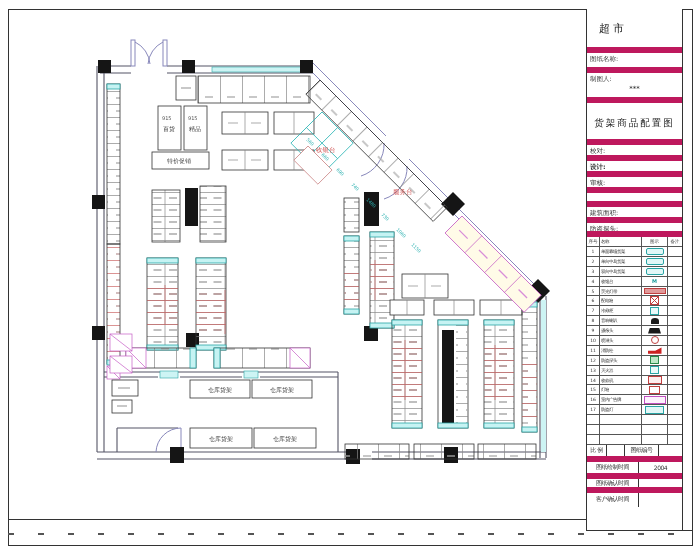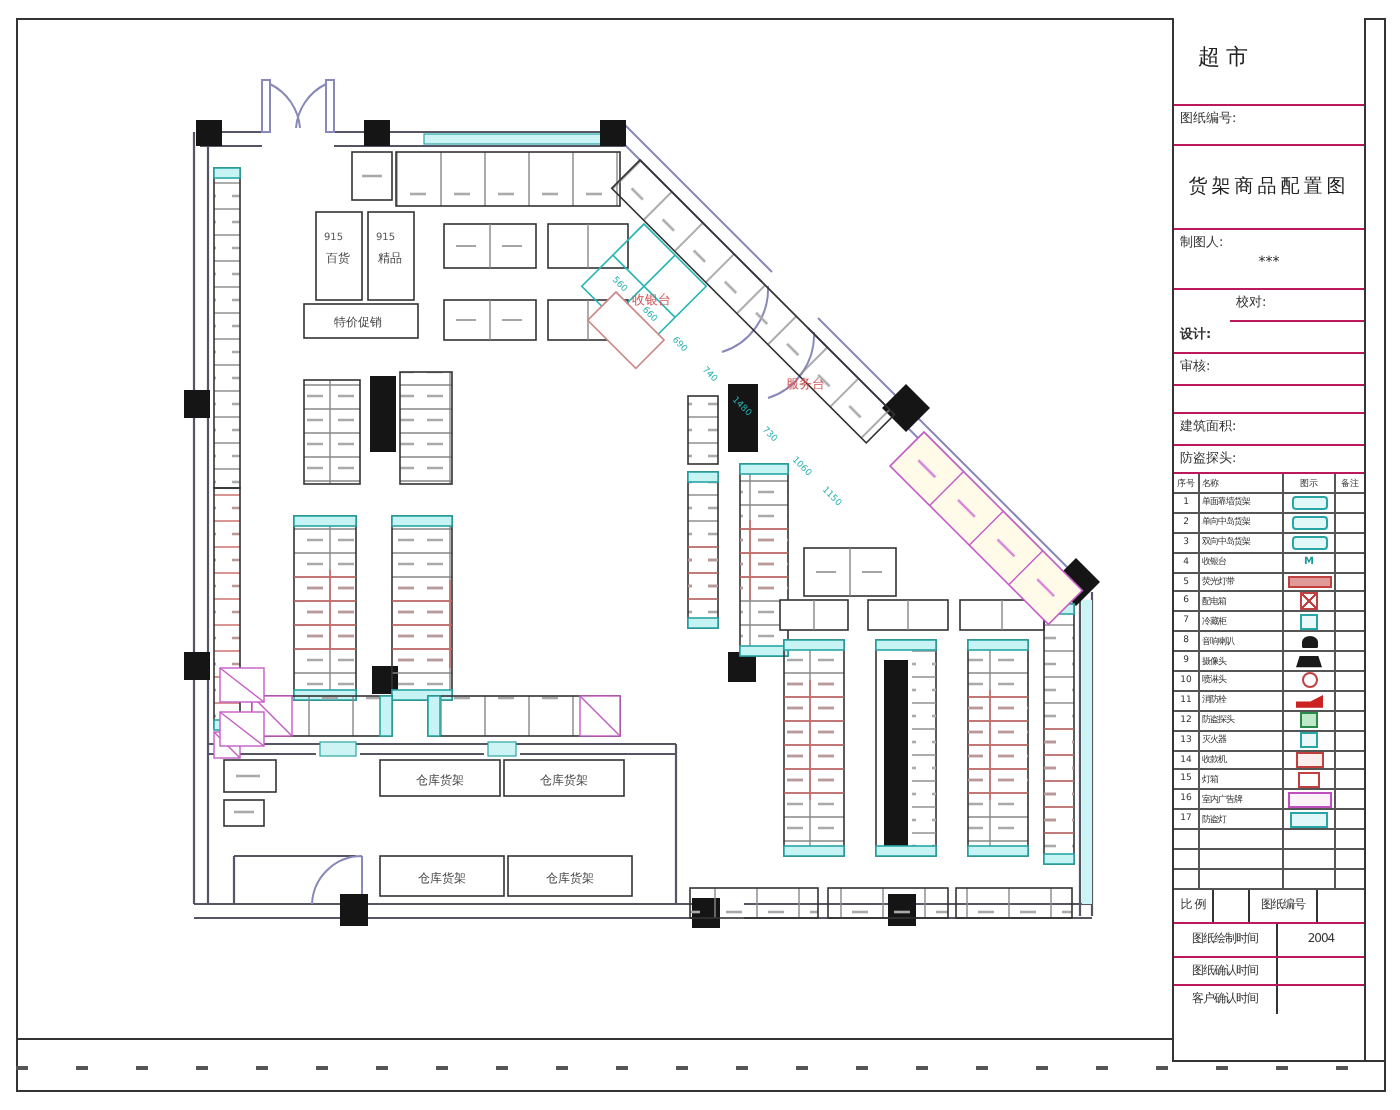--- a/index.html
+++ b/index.html
@@ -1,21 +1,21 @@
 <!DOCTYPE html>
 <html><head>
 <meta charset="utf-8">
 <style>
   html,body{margin:0;padding:0;background:#fff;}
   .sheet{position:relative;width:700px;height:555px;background:#fff;overflow:hidden;
          font-family:"DejaVu Sans","Liberation Sans",sans-serif;color:#222;}
   .ln{position:absolute;background:#333;}
   
   .tb{position:absolute;left:586px;top:9px;width:97px;height:521px;border-left:1px solid #333;border-right:1px solid #333;box-sizing:border-box;background:#fff;}
-  .tbr{position:relative;border-bottom:1px solid #be185d;box-sizing:border-box;overflow:hidden;}
+  .tbr{position:relative;border-bottom:6px solid #be185d;box-sizing:border-box;overflow:hidden;}
   .lbl{position:absolute;left:3px;top:2px;font-size:6.5px;color:#333;}
   .big{font-size:11px;letter-spacing:3px;position:absolute;left:12px;top:12px;color:#222;}
   .ttl{font-size:9.5px;letter-spacing:2px;width:100%;text-align:center;position:absolute;top:14px;color:#222;}
   .ctr{position:absolute;width:100%;text-align:center;top:12px;font-size:7px;}
   
   .lhead,.lrow{display:grid;grid-template-columns:13px 42px 26px 14px;border-bottom:1px solid #555;}
   .lhead{height:9px;}
   .lrow{height:8.9px;}
   .lc{border-right:1px solid #555;font-size:4.5px;display:flex;align-items:center;overflow:hidden;color:#333;}
   .lc:last-child{border-right:none;}
@@ -280,30 +280,30 @@
         <text x="396" y="230" transform="rotate(45 396 230)" class="dim">1060</text>
         <text x="411" y="245" transform="rotate(45 411 245)" class="dim">1150</text>
       </g>
   </svg>
 
   <div class="tb">
     <div class="tbr" style="height:44px;">
       <div class="big">超市</div>
     </div>
     <div class="tbr" style="height:20px;">
-      <div class="lbl">图纸编号:</div>
-    </div>
-    <div class="tbr" style="height:42px;">
-      <div class="ttl">货架商品配置图</div>
+      <div class="lbl">图纸名称:</div>
     </div>
     <div class="tbr" style="height:30px;">
       <div class="lbl">制图人:</div>
       <div class="ctr">***</div>
     </div>
-    <div class="tbr" style="height:16px;margin-left:28px;">
+    <div class="tbr" style="height:42px;">
+      <div class="ttl">货架商品配置图</div>
+    </div>
+    <div class="tbr" style="height:16px;">
       <div class="lbl">校对:</div>
     </div>
     <div class="tbr" style="height:16px;font-weight:bold;">
       <div class="lbl">设计:</div>
     </div>
     <div class="tbr" style="height:16px;">
       <div class="lbl">审核:</div>
     </div>
     <div class="tbr" style="height:14px;"></div>
     <div class="tbr" style="height:16px;">

